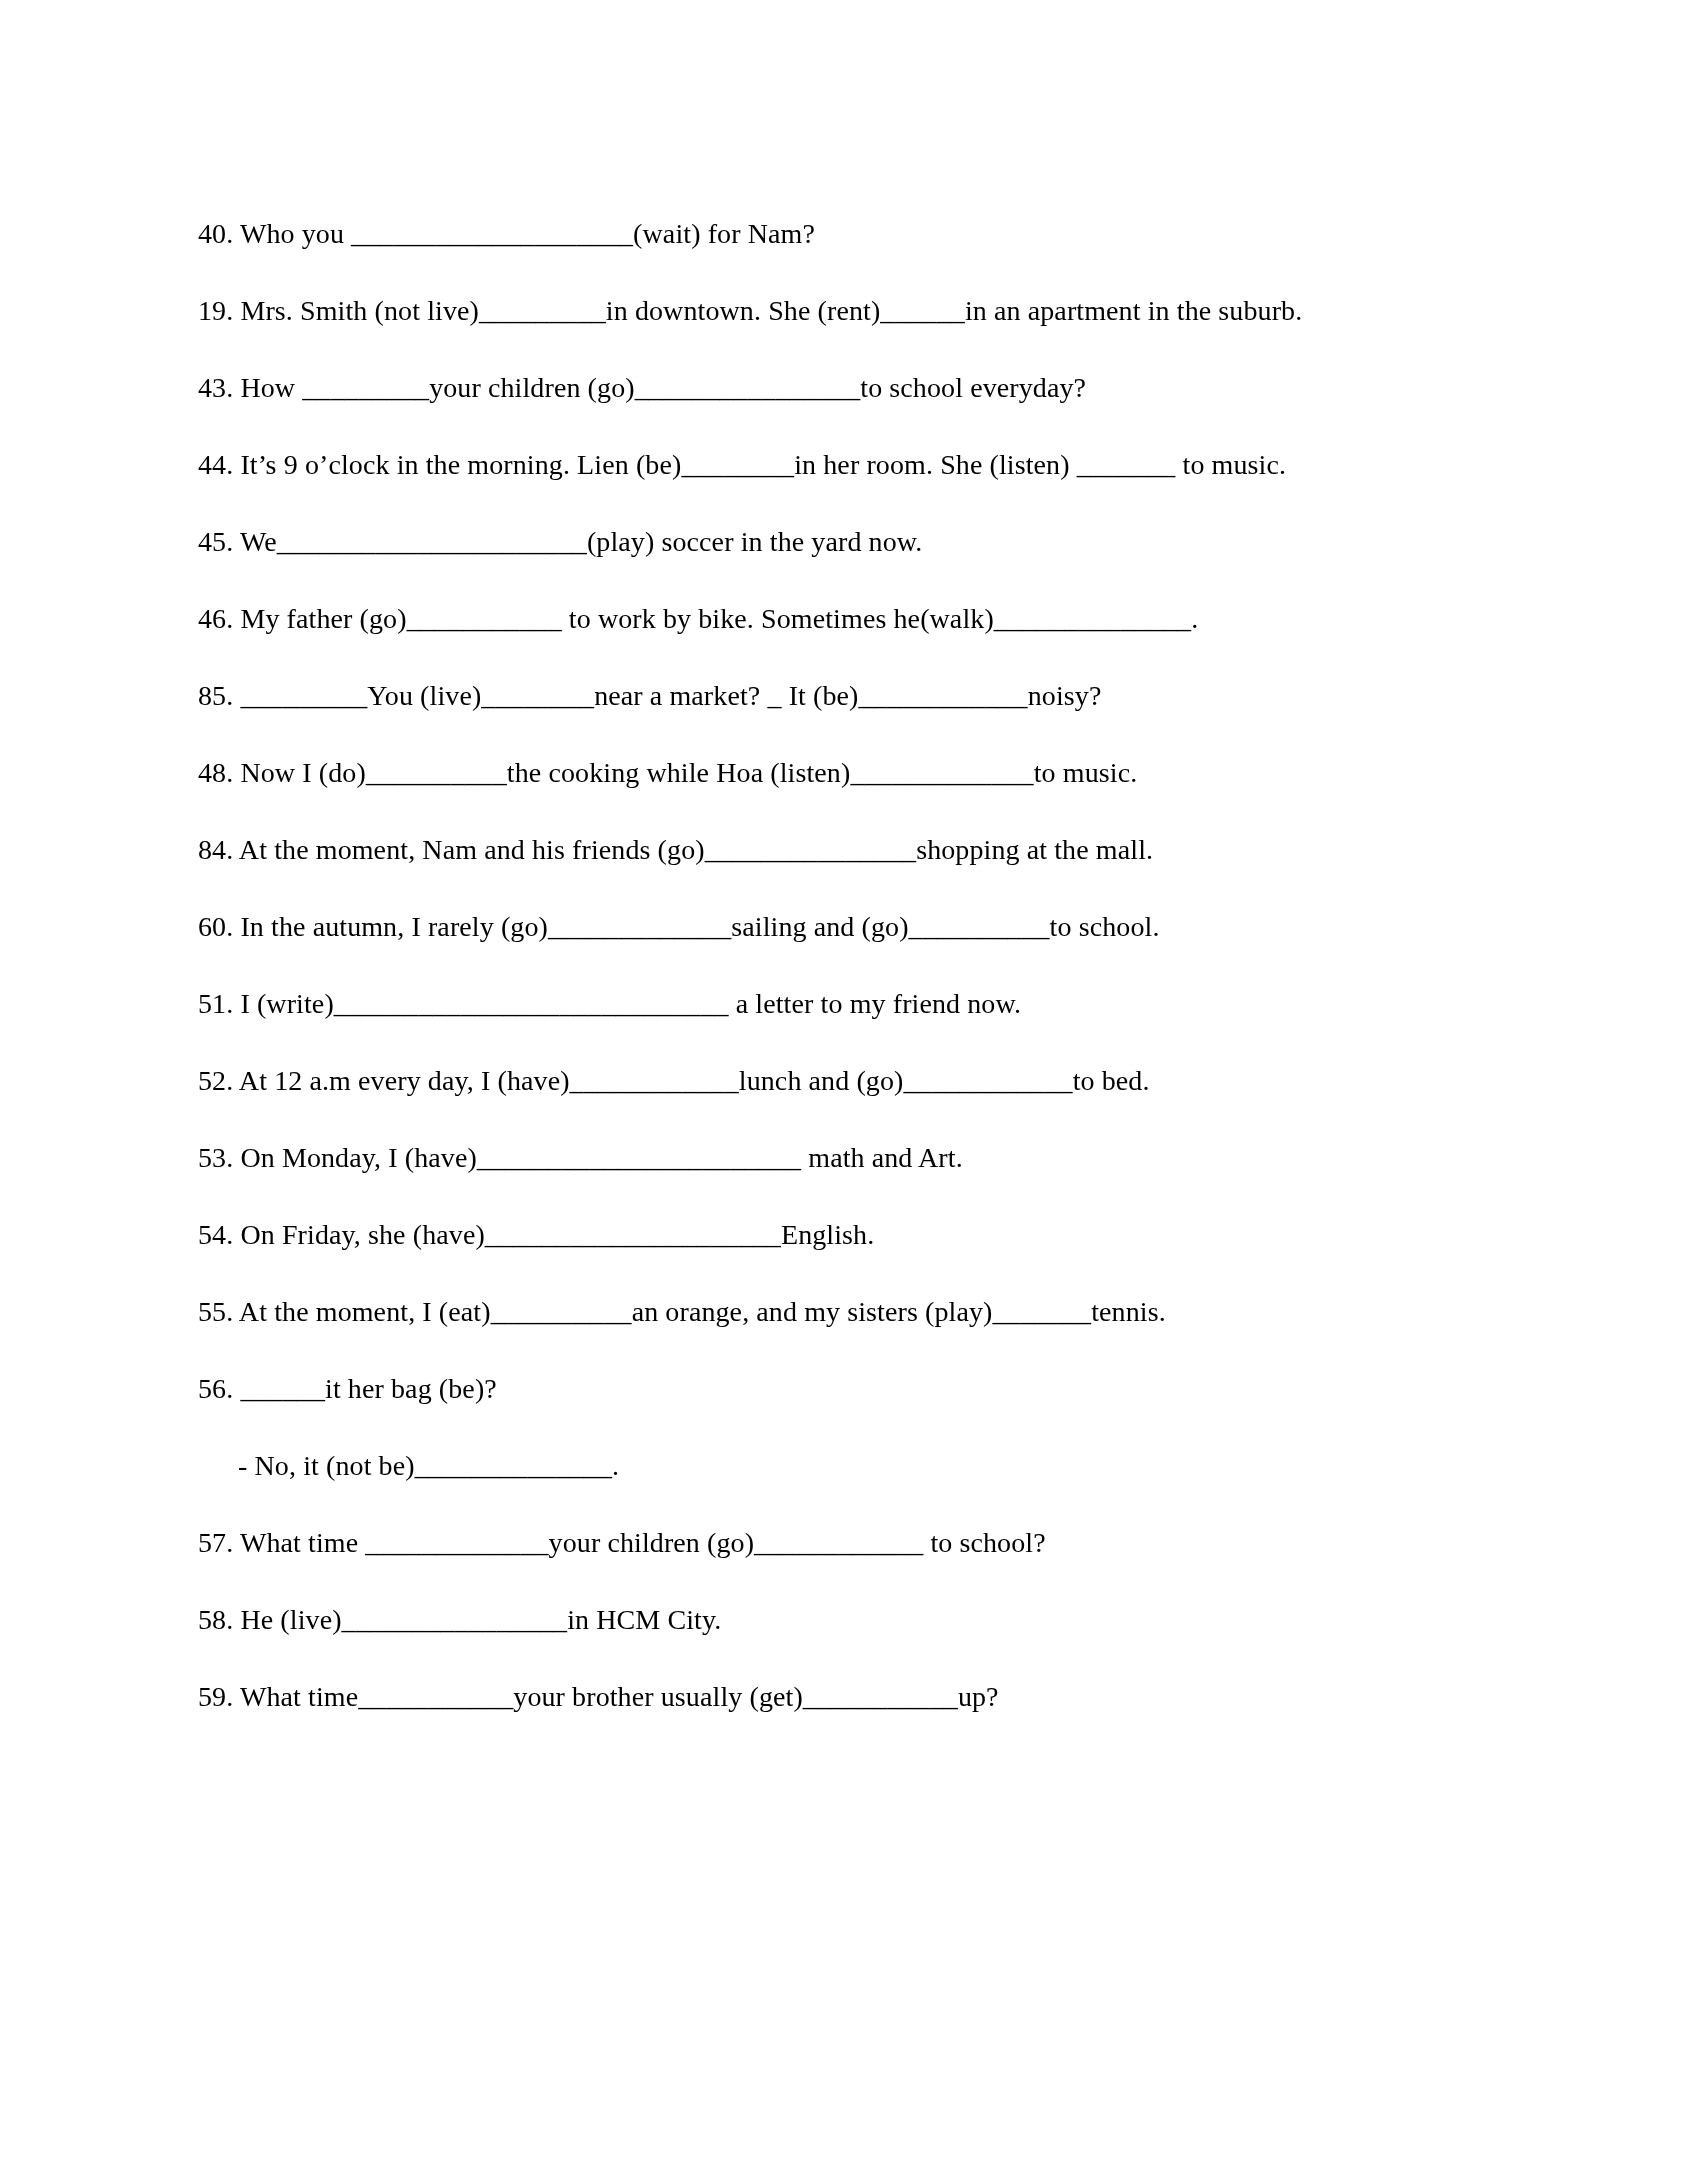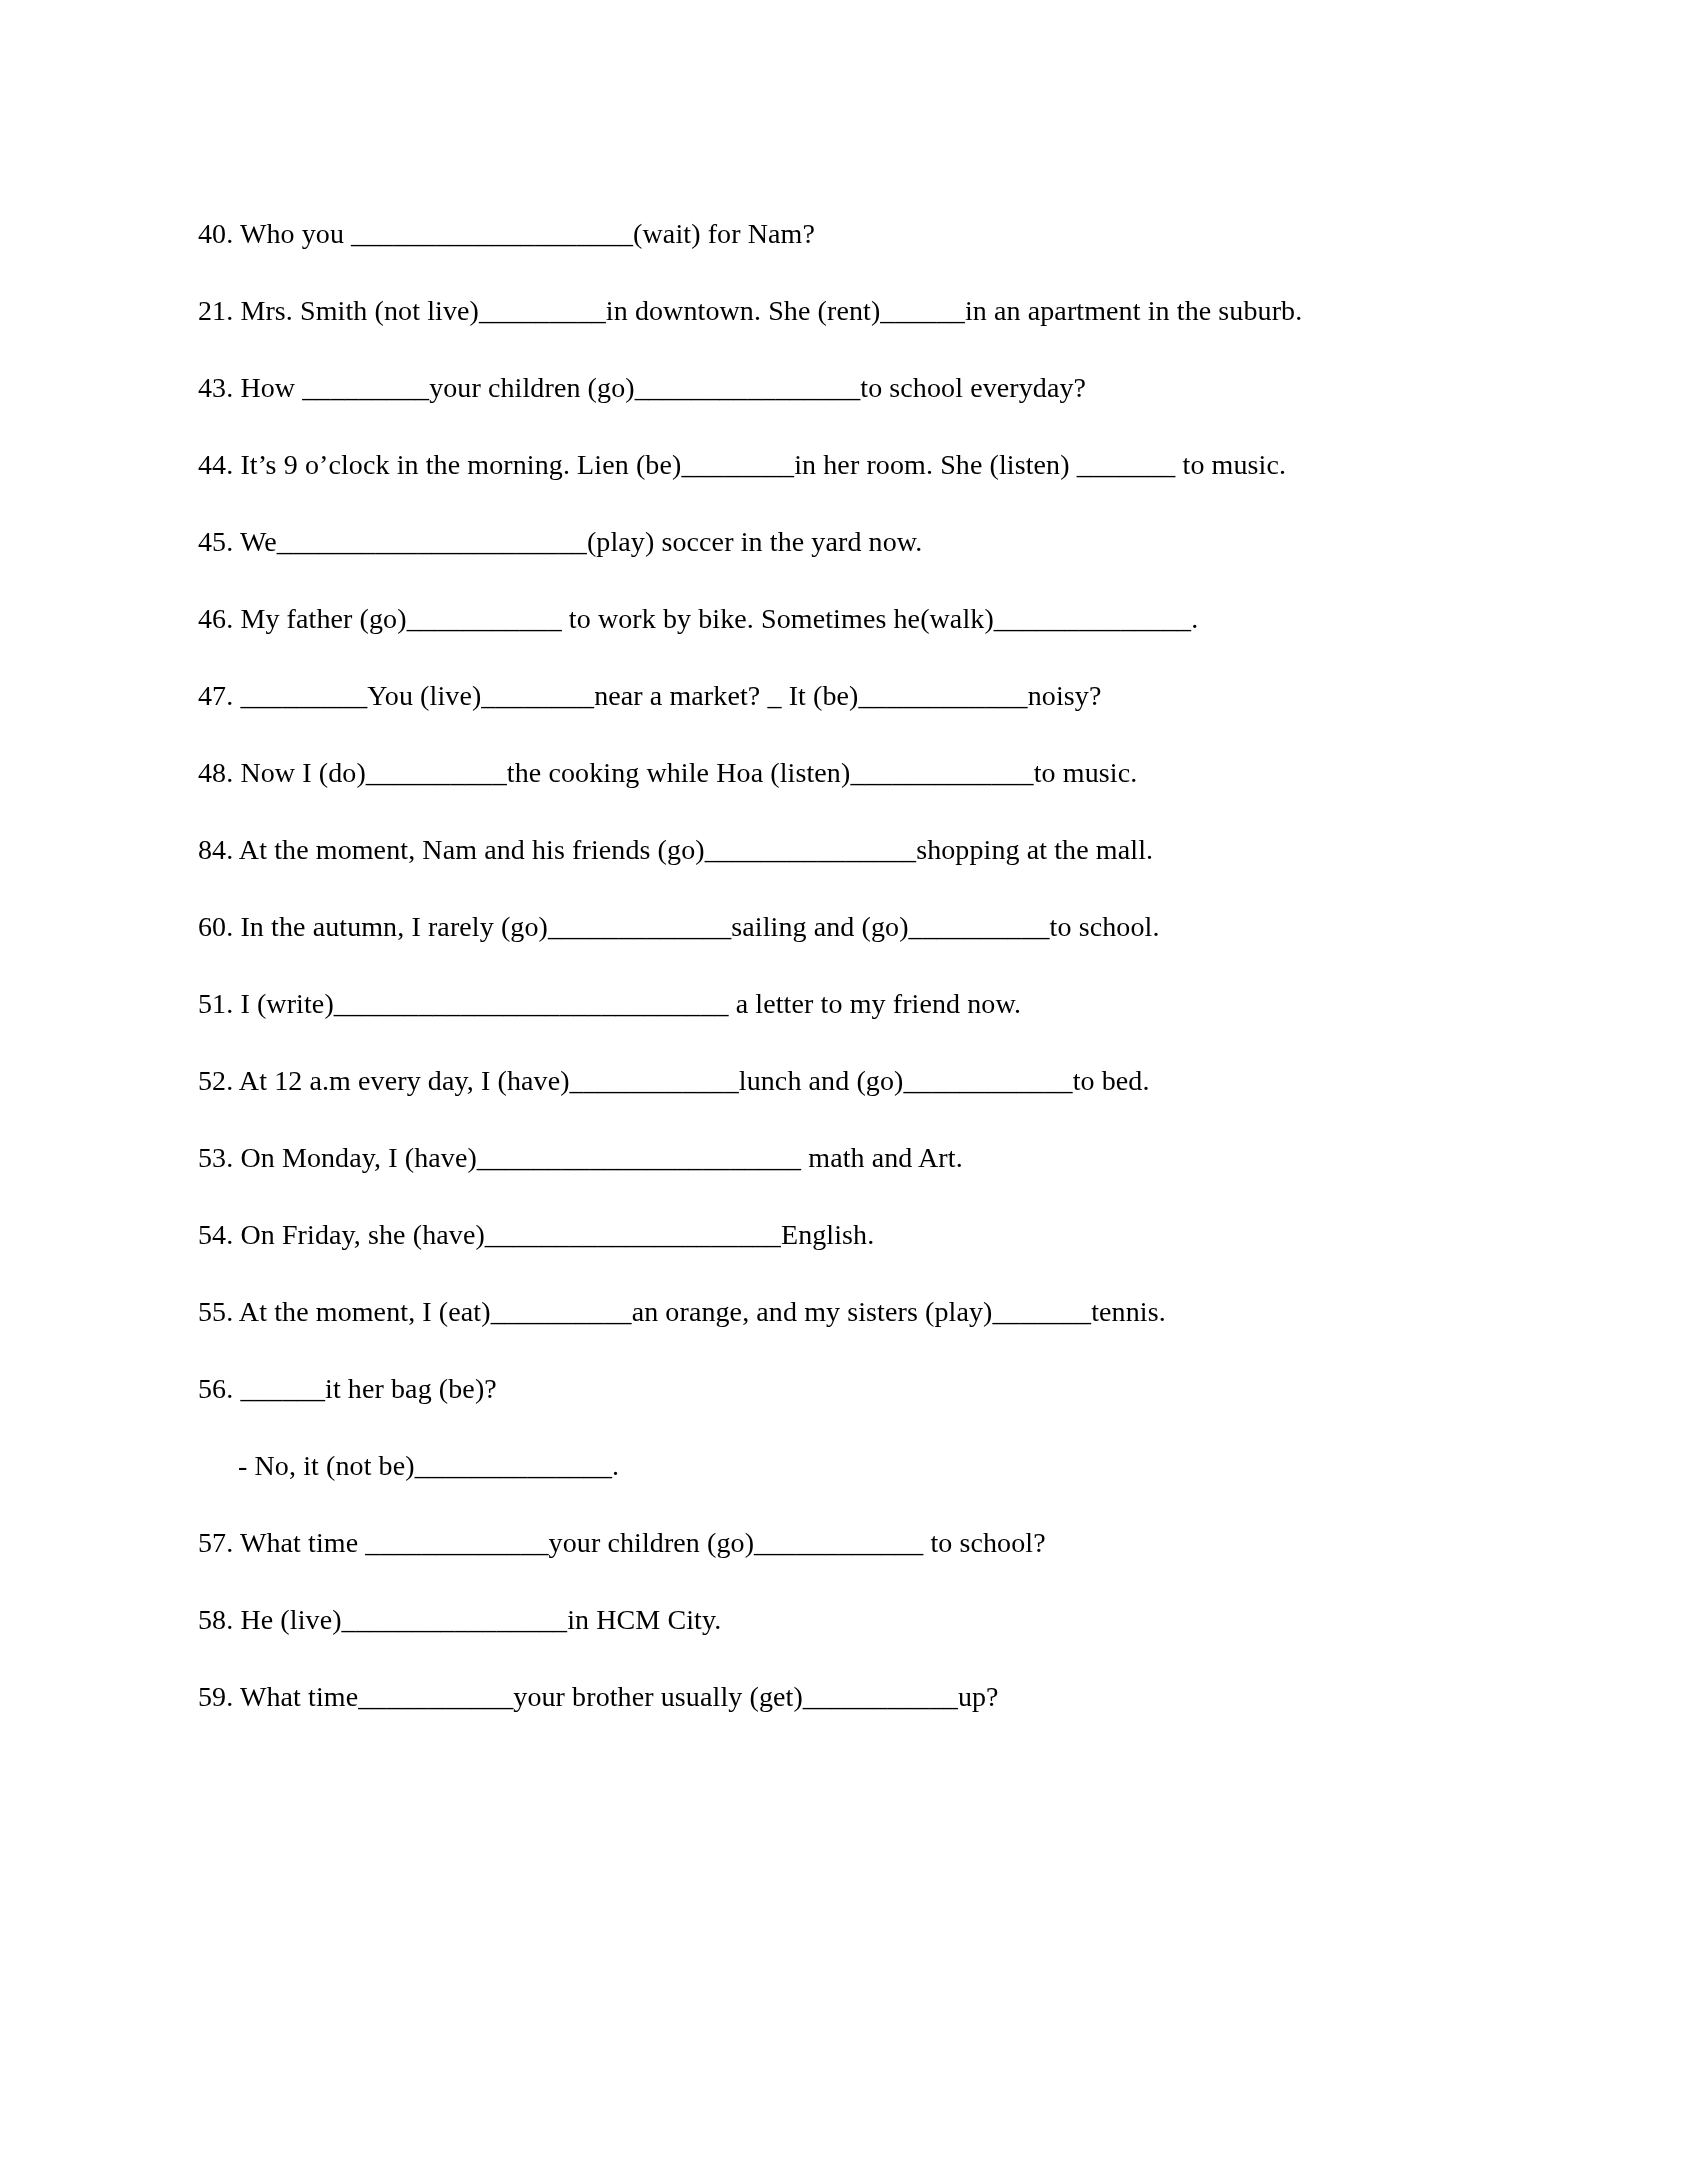--- a/index.html
+++ b/index.html
@@ -29,26 +29,26 @@
   }
   .indent {
     padding-left: 40px;
   }
 </style>
 </head>
 <body>
 
 <div class="page">
   <div class="line">40. Who you ____________________(wait) for Nam?</div>
-  <div class="line">21. Mrs. Smith (not live)_________in downtown. She (rent)______in an apartment in the suburb.</div>
+  <div class="line">19. Mrs. Smith (not live)_________in downtown. She (rent)______in an apartment in the suburb.</div>
   <div class="line">43. How _________your children (go)________________to school everyday?</div>
   <div class="line">44. It’s 9 o’clock in the morning. Lien (be)________in her room. She (listen) _______ to music.</div>
   <div class="line">45. We______________________(play) soccer in the yard now.</div>
   <div class="line">46. My father (go)___________ to work by bike. Sometimes he(walk)______________.</div>
-  <div class="line">47. _________You (live)________near a market? _ It (be)____________noisy?</div>
+  <div class="line">85. _________You (live)________near a market? _ It (be)____________noisy?</div>
   <div class="line">48. Now I (do)__________the cooking while Hoa (listen)_____________to music.</div>
   <div class="line">84. At the moment, Nam and his friends (go)_______________shopping at the mall.</div>
   <div class="line">60. In the autumn, I rarely (go)_____________sailing and (go)__________to school.</div>
   <div class="line">51. I (write)____________________________ a letter to my friend now.</div>
   <div class="line">52. At 12 a.m every day, I (have)____________lunch and (go)____________to bed.</div>
   <div class="line">53. On Monday, I (have)_______________________ math and Art.</div>
   <div class="line">54. On Friday, she (have)_____________________English.</div>
   <div class="line">55. At the moment, I (eat)__________an orange, and my sisters (play)_______tennis.</div>
   <div class="line">56. ______it her bag (be)?</div>
   <div class="line indent">- No, it (not be)______________.</div>

